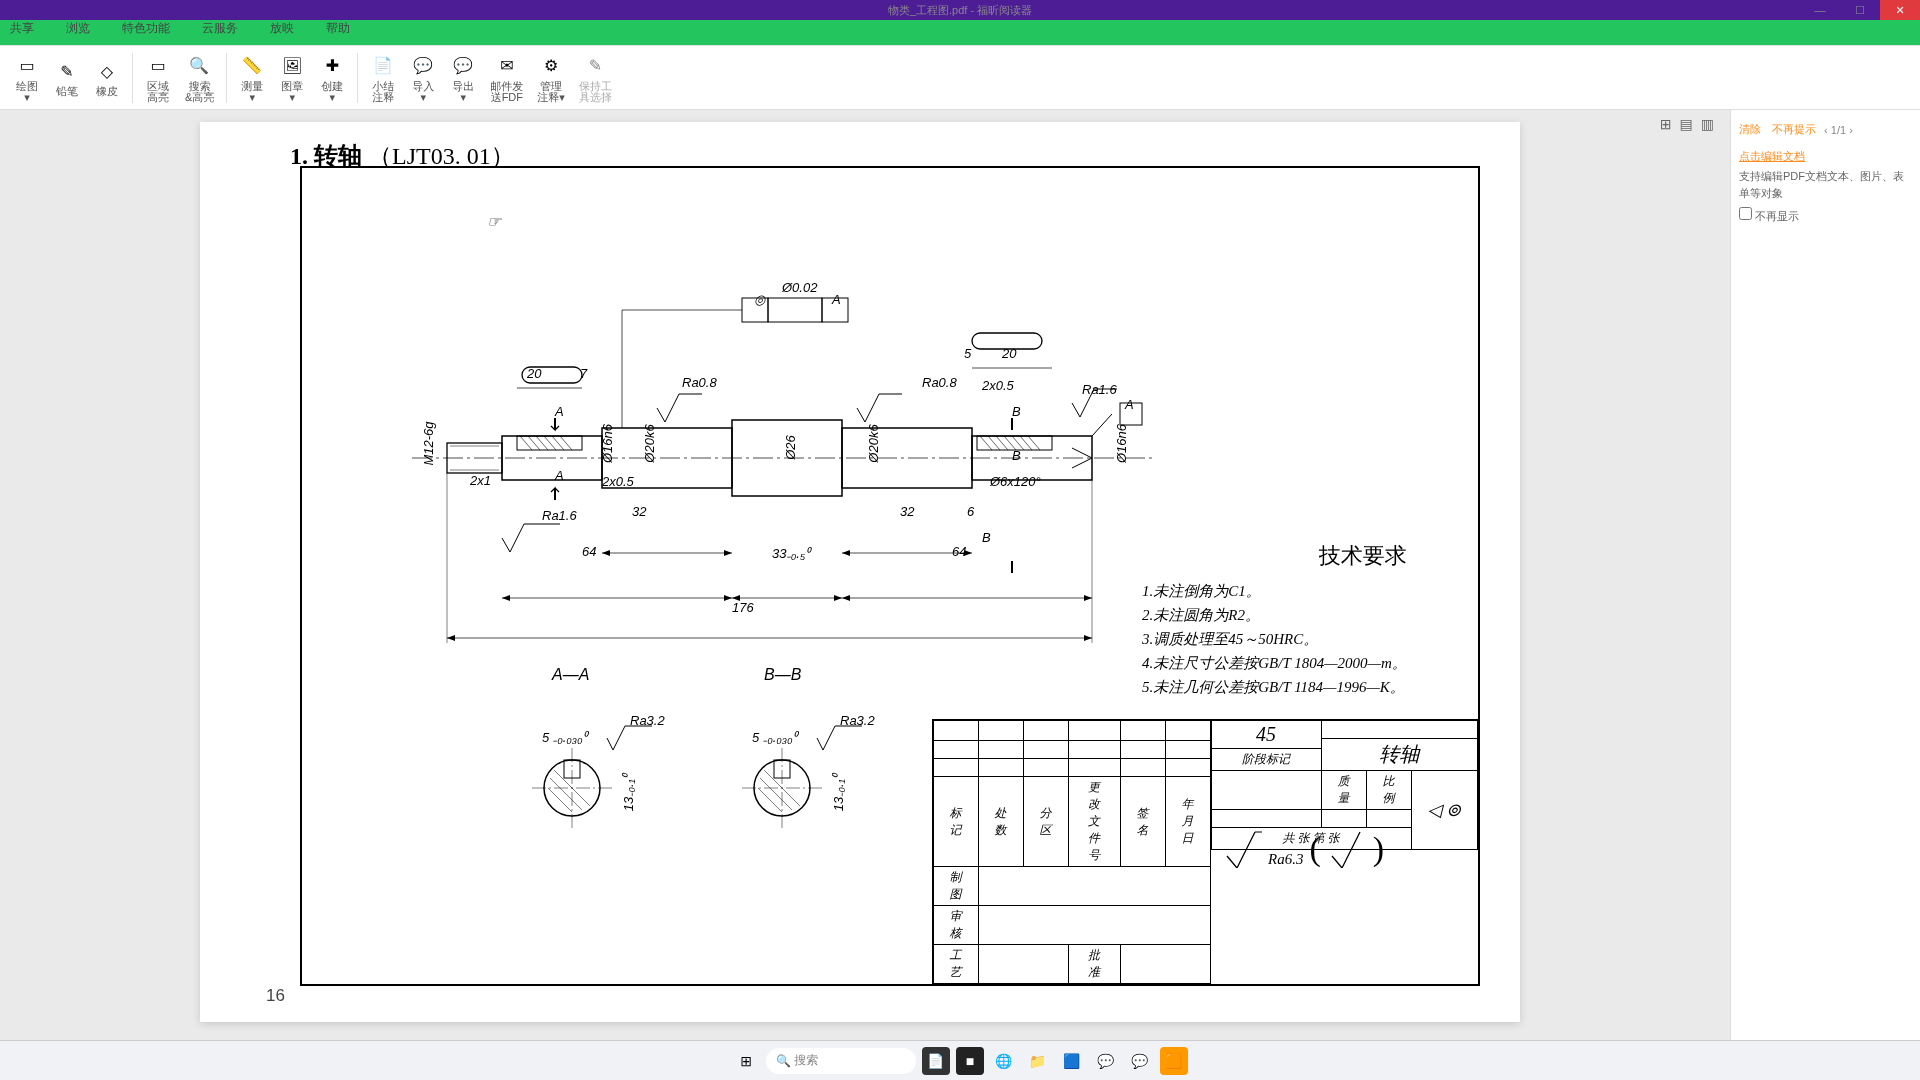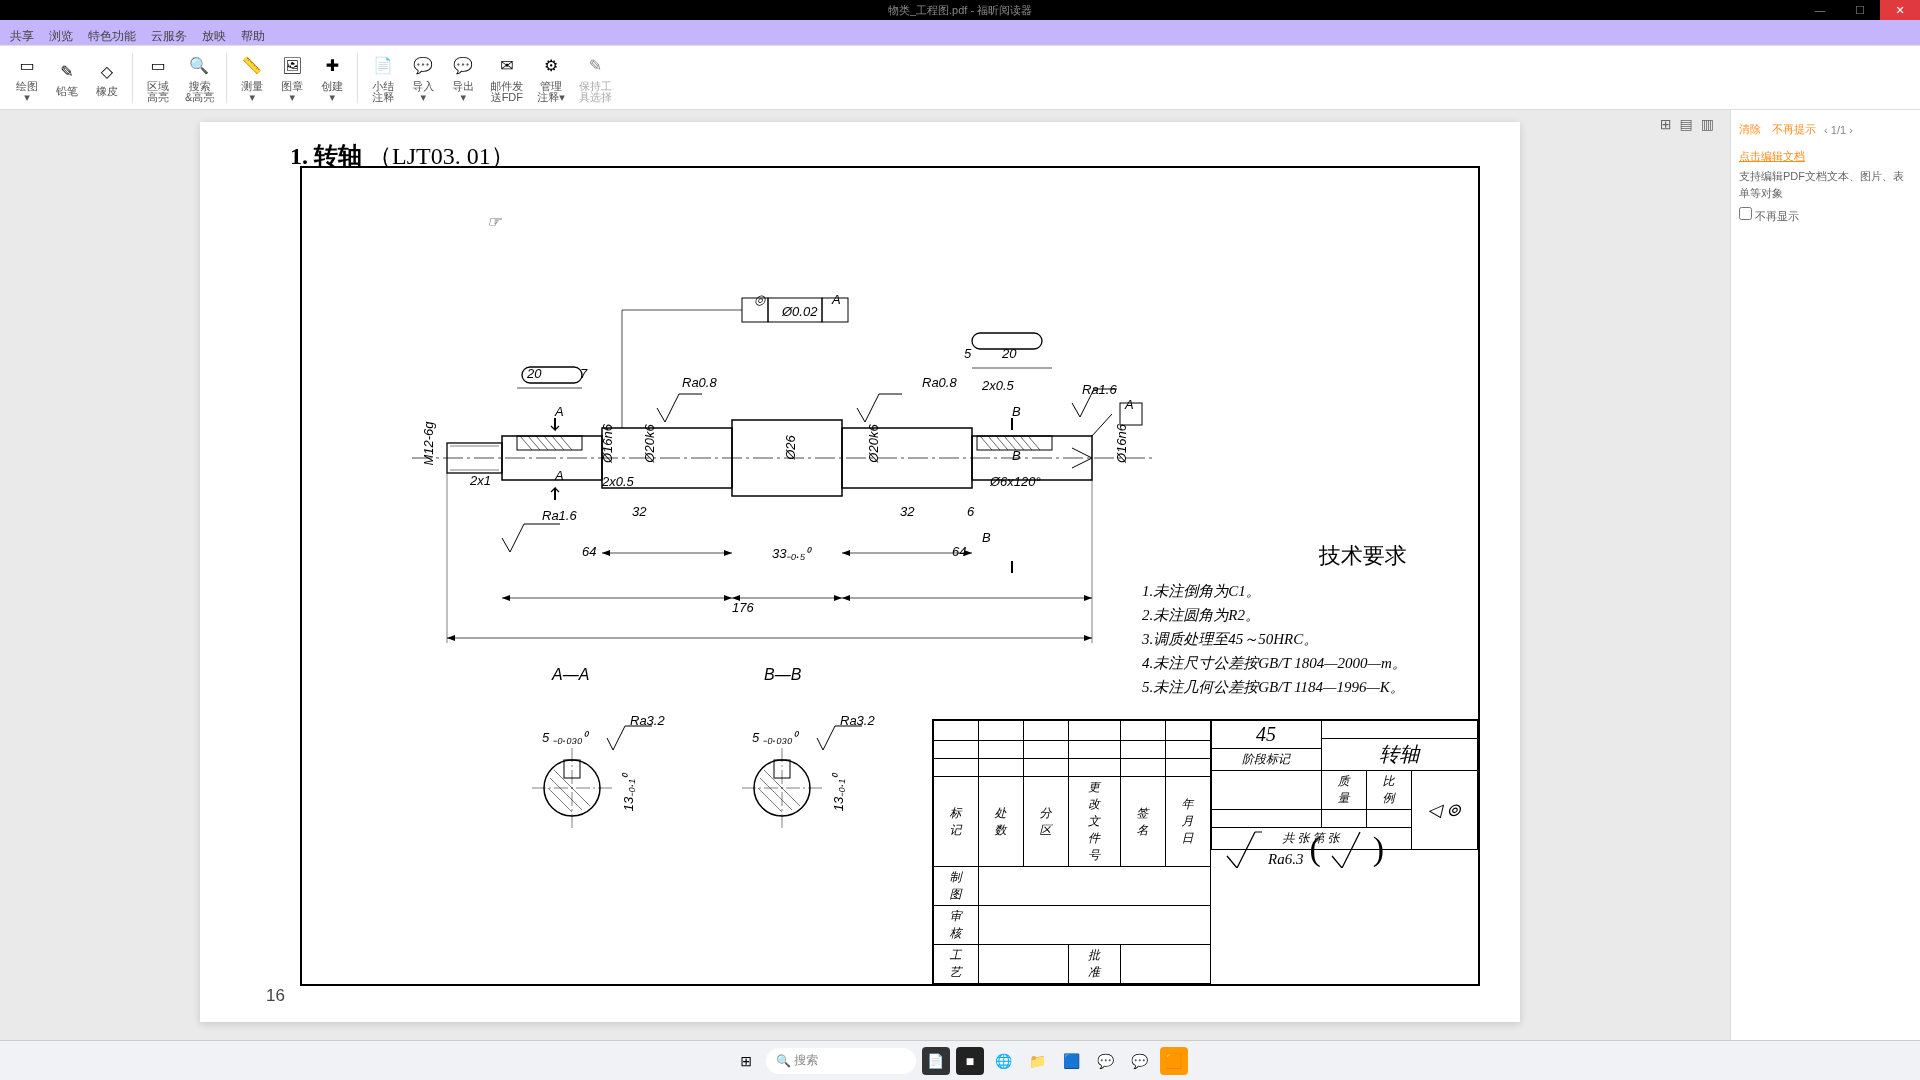--- a/index.html
+++ b/index.html
@@ -1,21 +1,21 @@
 <!DOCTYPE html>
 <html><head>
 <meta charset="utf-8">
 <style>
 * { margin: 0; padding: 0; box-sizing: border-box; }
 body { font-family: "Microsoft YaHei", sans-serif; background: #f5f5f5; overflow: hidden; width: 1920px; height: 1080px; }
-.title-bar { height: 20px; background: #000000; display: flex; align-items: center; justify-content: center; position: relative; font-size: 11px; color: #888; }
+.title-bar { height: 20px; background: #4c1d95; display: flex; align-items: center; justify-content: center; position: relative; font-size: 11px; color: #888; }
 .title-bar .win-controls { position: absolute; right: 0; display: flex; }
 .title-bar .win-controls span { width: 40px; height: 20px; display: flex; align-items: center; justify-content: center; font-size: 11px; cursor: pointer; }
 .title-bar .win-controls .close { background: #e03a3e; color: #fff; }
-.menu-bar { height: 26px; background: #c4b5fd; display: flex; align-items: flex-end; padding: 0 10px; gap: 15px; font-size: 12px; color: #444; border-bottom: 1px solid #e0e0e0; }
+.menu-bar { height: 26px; background: #22c55e; display: flex; align-items: flex-start; padding: 0 10px; gap: 32px; font-size: 12px; color: #444; border-bottom: 1px solid #e0e0e0; }
 .menu-bar span { cursor: pointer; }
 .toolbar { height: 64px; background: #fff; display: flex; align-items: center; padding: 4px 8px; gap: 2px; border-bottom: 1px solid #ddd; }
 .tool-group { display: flex; flex-direction: column; align-items: center; gap: 2px; padding: 2px 6px; cursor: pointer; }
 .tool-icon { width: 26px; height: 26px; display: flex; align-items: center; justify-content: center; }
 .tool-label { font-size: 11px; color: #555; line-height: 11px; text-align: center; white-space: pre-line; }
 .sep { width: 1px; height: 50px; background: #e0e0e0; margin: 0 4px; }
 .content-area { height: 930px; display: flex; background: #eaeaea; }
 .viewer { flex: 1; position: relative; overflow: hidden; }
 .view-controls { position: absolute; top: 6px; right: 16px; display: flex; gap: 8px; font-size: 14px; color: #666; }
 .page { position: absolute; left: 200px; top: 12px; width: 1320px; height: 900px; background: #fff; box-shadow: 0 2px 8px rgba(0,0,0,0.15); }
@@ -276,21 +276,21 @@
           <path d="M183 200 l0 12 l-4 -4 m4 4 l4 -4" stroke="#000" fill="none" stroke-width="1.2"></path>
             <line x1="183" y1="200" x2="183" y2="212" stroke="#000" stroke-width="2"></line>
           <path d="M183 282 l0 -12 l-4 4 m4 -4 l4 4" stroke="#000" fill="none" stroke-width="1.2"></path>
             <line x1="183" y1="282" x2="183" y2="270" stroke="#000" stroke-width="2"></line>
 
           <line x1="640" y1="200" x2="640" y2="212" stroke="#000" stroke-width="2"></line>
             <line x1="640" y1="355" x2="640" y2="343" stroke="#000" stroke-width="2"></line>
         </svg>
 
         <div class="dim-label" style="top:124px;left:452px">◎</div>
-        <div class="dim-label" style="top:136px;left:480px">Ø0.02</div>
+        <div class="dim-label" style="top:112px;left:480px">Ø0.02</div>
         <div class="dim-label" style="top:124px;left:530px">A</div>
         <div class="dim-label" style="top:229px;left:823px">A</div>
 
         <div class="dim-label" style="top:198px;left:225px">20</div>
         <div class="dim-label" style="top:198px;left:278px">7</div>
         <div class="dim-label" style="top:178px;left:662px">5</div>
         <div class="dim-label" style="top:178px;left:700px">20</div>
         <div class="dim-label" style="top:305px;left:168px">2x1</div>
         <div class="dim-label" style="top:306px;left:300px">2x0.5</div>
         <div class="dim-label" style="top:210px;left:680px">2x0.5</div>

